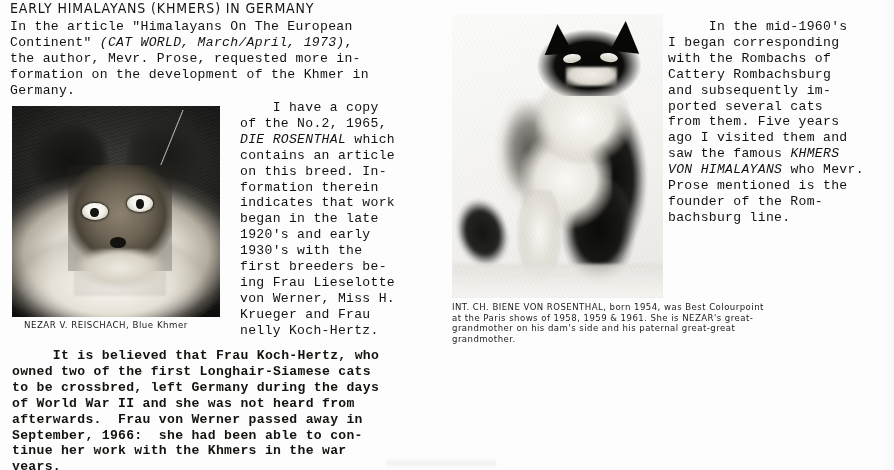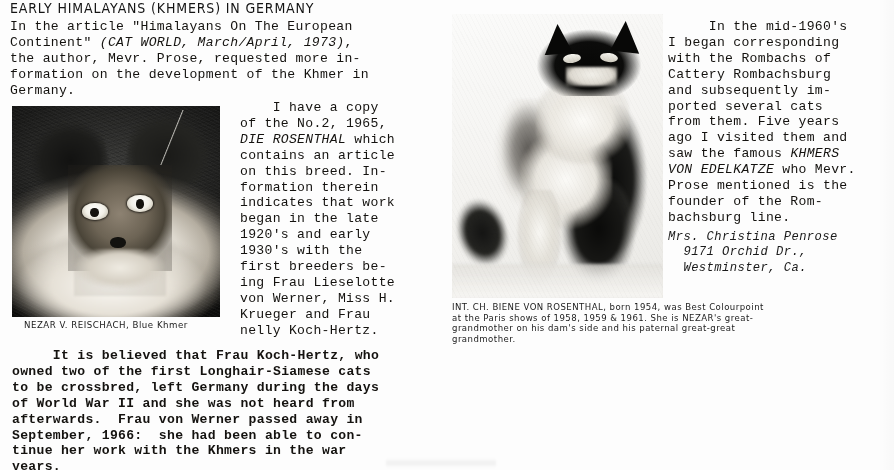--- a/index.html
+++ b/index.html
@@ -297,23 +297,20 @@
 
   <div class="col-right tw">     In the mid-1960's
 I began corresponding
 with the Rombachs of
 Cattery Rombachsburg
 and subsequently im-
 ported several cats
 from them. Five years
 ago I visited them and
 saw the famous <i>KHMERS</i>
-<i>VON EDELKATZE</i> who Mevr.
+<i>VON HIMALAYANS</i> who Mevr.
 Prose mentioned is the
 founder of the Rom-
 bachsburg line.</div>
-  <div class="sig">Mrs. Christina Penrose
-  9171 Orchid Dr.,
-  Westminster, Ca.</div>
 
   <div class="artifact"></div>
   <div class="edge-r"></div>
 </div>
 
 </body></html>

